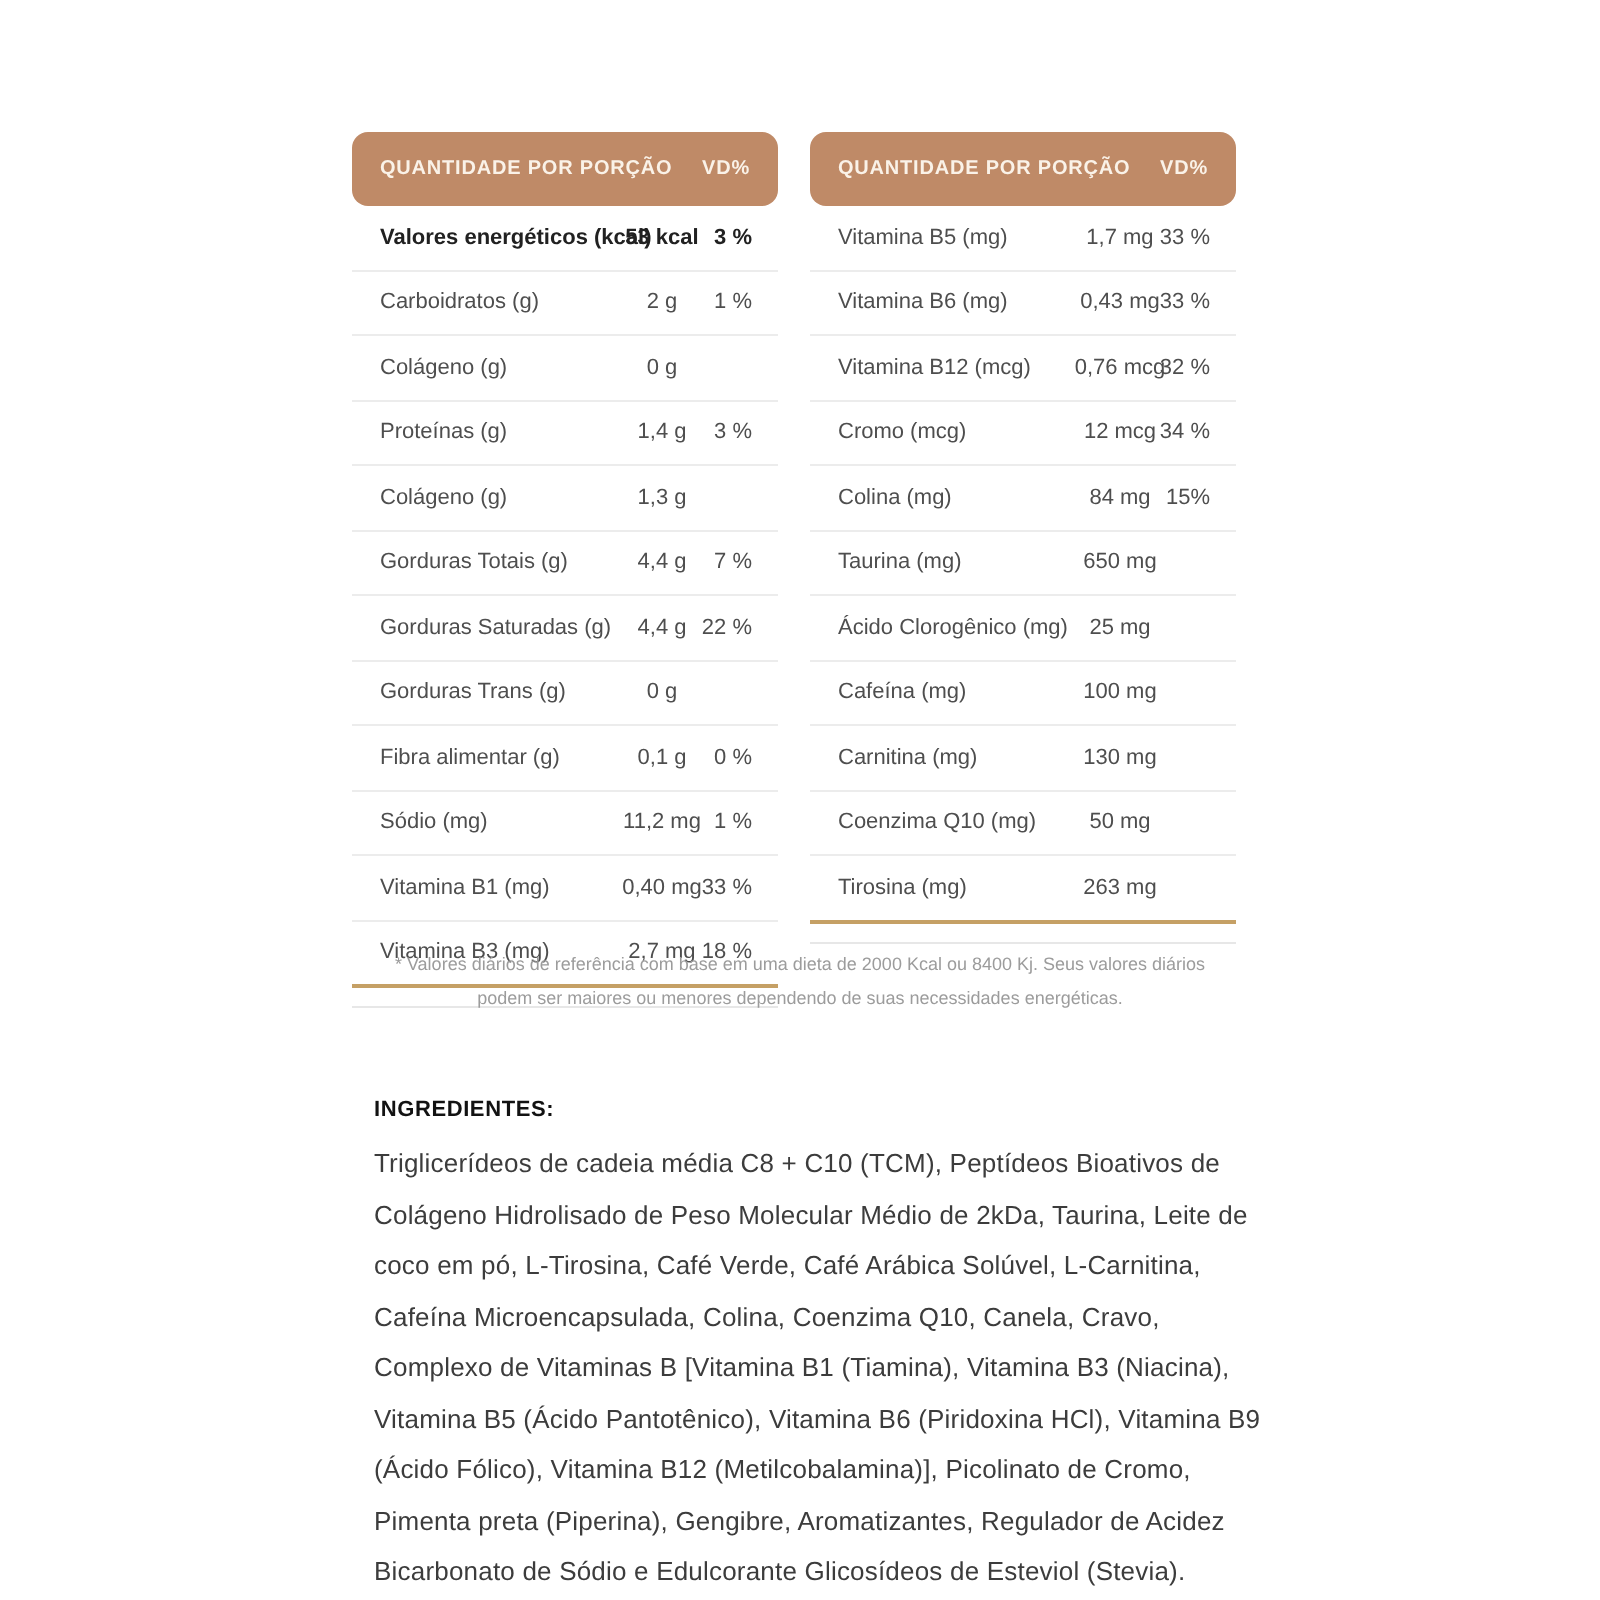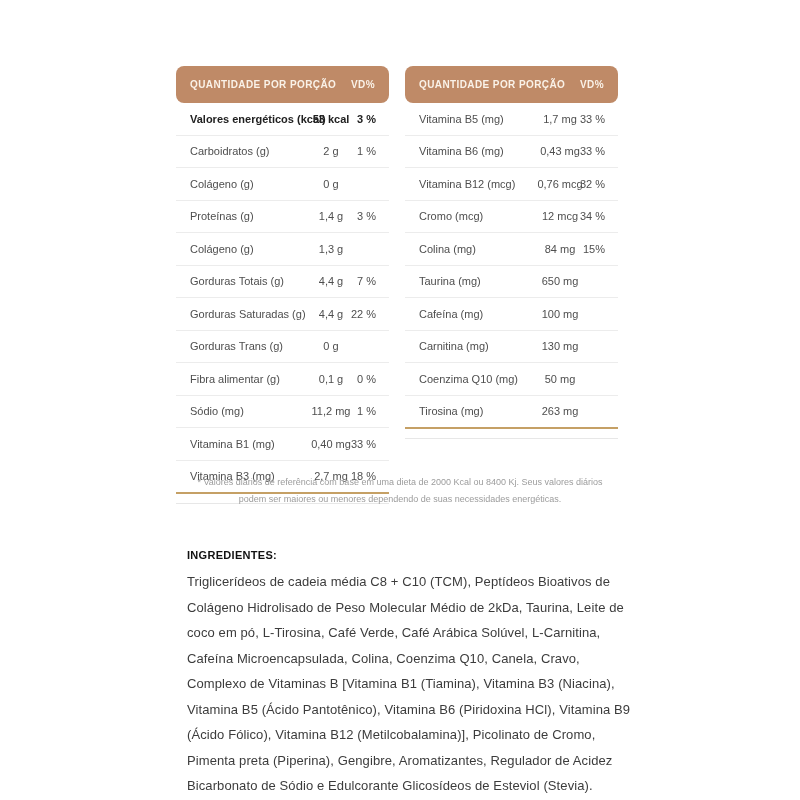--- a/index.html
+++ b/index.html
@@ -187,20 +187,25 @@
           <span class="value">84 mg</span>
           <span class="vd">15%</span>
         </div>
 
         <div class="nrow">
           <span class="label">Taurina (mg)</span>
           <span class="value">650 mg</span>
           <span class="vd"></span>
         </div>
 
+        <div class="nrow">
+          <span class="label">Ácido Clorogênico (mg)</span>
+          <span class="value">25 mg</span>
+          <span class="vd"></span>
+        </div>
 
         <div class="nrow">
           <span class="label">Cafeína (mg)</span>
           <span class="value">100 mg</span>
           <span class="vd"></span>
         </div>
 
         <div class="nrow">
           <span class="label">Carnitina (mg)</span>
           <span class="value">130 mg</span>

